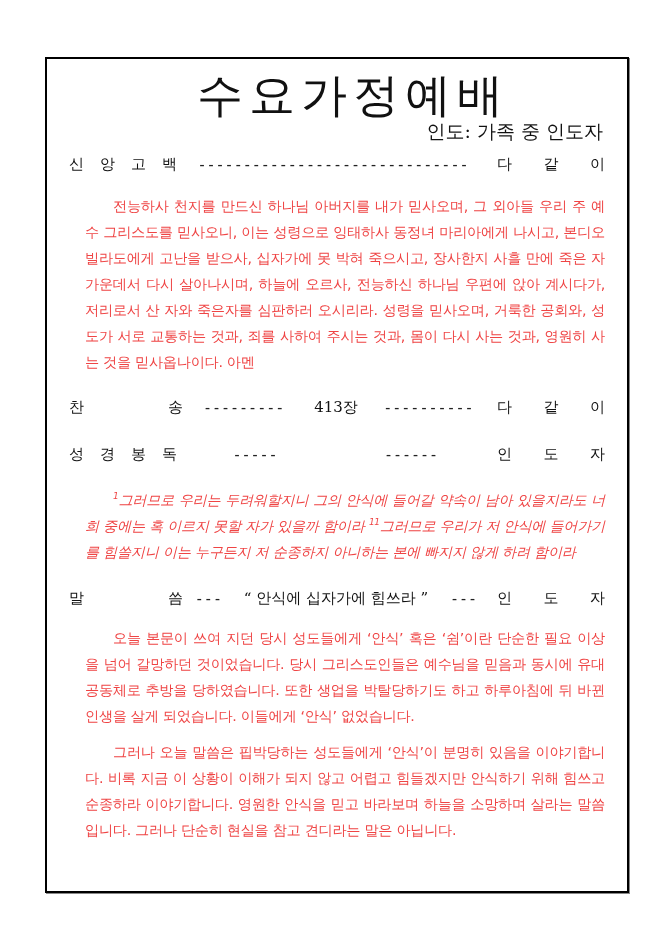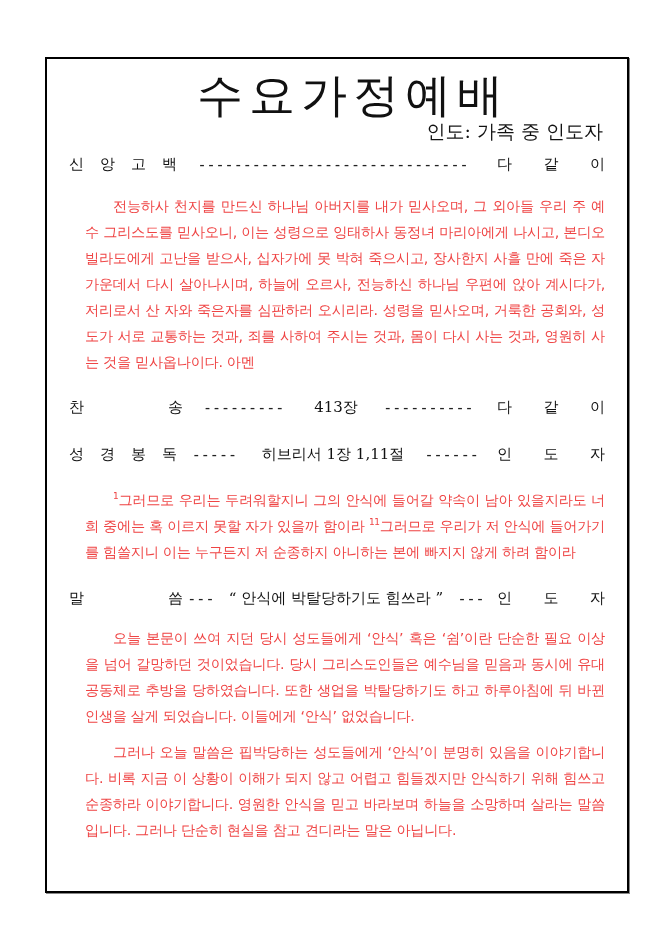--- a/index.html
+++ b/index.html
@@ -64,38 +64,37 @@
   </div>
 
   <div class="row" style="top:386px;">
     <span class="lbl4">
       <span>성</span>
       <span>경</span>
       <span>봉</span>
       <span>독</span>
     </span>
     <span class="dash">-----</span>
-    <span class="mid">히브리서 1장 1,11절</span>
     <span class="dash">------</span>
     <span class="who">
       <span>인</span>
       <span>도</span>
       <span>자</span>
     </span>
   </div>
 
-  <div class="para indent" style="top:428px;"><sup>1</sup><span>그러므로 우리는 두려워할지니 그의 안식에 들어갈 약속이 남아 있을지라도 너희 중에는 혹 이르지 못할 자가 있을까 함이라</span> <sup>11</sup><span>그러므로 우리가 저 안식에 들어가기를 힘쓸지니 이는 누구든지 저 순종하지 아니하는 본에 빠지지 않게 하려 함이라</span></div>
+  <div class="para indent" style="top:428px;font-style:italic;"><sup>1</sup><span>그러므로 우리는 두려워할지니 그의 안식에 들어갈 약속이 남아 있을지라도 너희 중에는 혹 이르지 못할 자가 있을까 함이라</span> <sup>11</sup><span>그러므로 우리가 저 안식에 들어가기를 힘쓸지니 이는 누구든지 저 순종하지 아니하는 본에 빠지지 않게 하려 함이라</span></div>
 
   <div class="row" style="top:530px;">
     <span class="lbl2">
       <span>말</span>
       <span>씀</span>
     </span>
     <span class="dash">---</span>
-    <span class="mid">“ 안식에 박탈당하기도 힘쓰라 ”</span>
+    <span class="mid">“ 안식에 십자가에 힘쓰라 ”</span>
     <span class="dash">---</span>
     <span class="who">
       <span>인</span>
       <span>도</span>
       <span>자</span>
     </span>
   </div>
 
   <div class="para indent" style="top:680px;">그러나 오늘 말씀은 핍박당하는 성도들에게 ‘안식’이 분명히 있음을 이야기합니다. 비록 지금 이 상황이 이해가 되지 않고 어렵고 힘들겠지만 안식하기 위해 힘쓰고 순종하라 이야기합니다. 영원한 안식을 믿고 바라보며 하늘을 소망하며 살라는 말씀입니다. 그러나 단순히 현실을 참고 견디라는 말은 아닙니다.</div>
   <div class="para indent" style="top:566px;">오늘 본문이 쓰여 지던 당시 성도들에게 ‘안식’ 혹은 ‘쉼’이란 단순한 필요 이상을 넘어 갈망하던 것이었습니다. 당시 그리스도인들은 예수님을 믿음과 동시에 유대 공동체로 추방을 당하였습니다. 또한 생업을 박탈당하기도 하고 하루아침에 뒤 바뀐 인생을 살게 되었습니다. 이들에게 ‘안식’ 없었습니다.</div>

